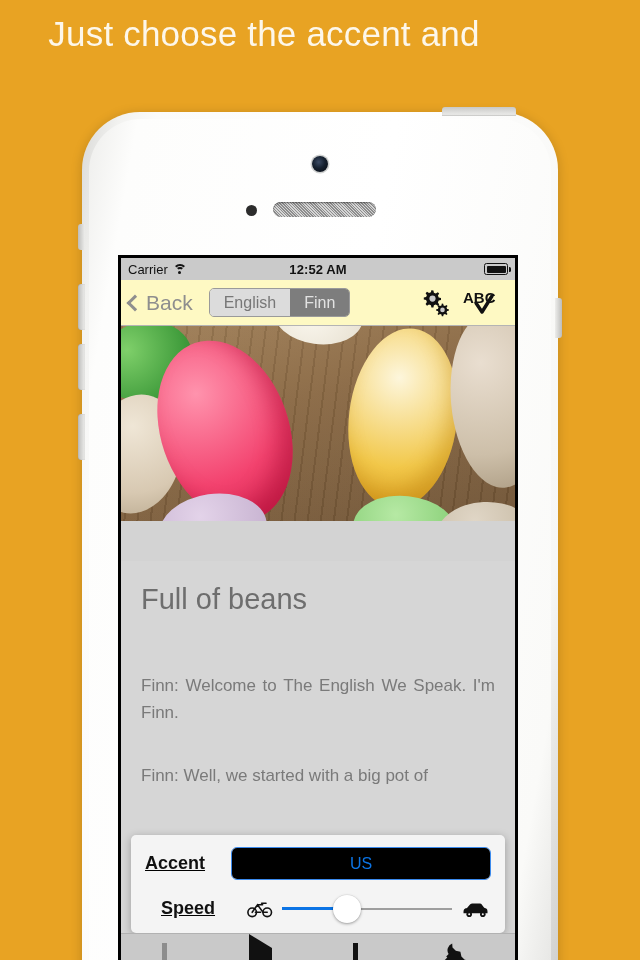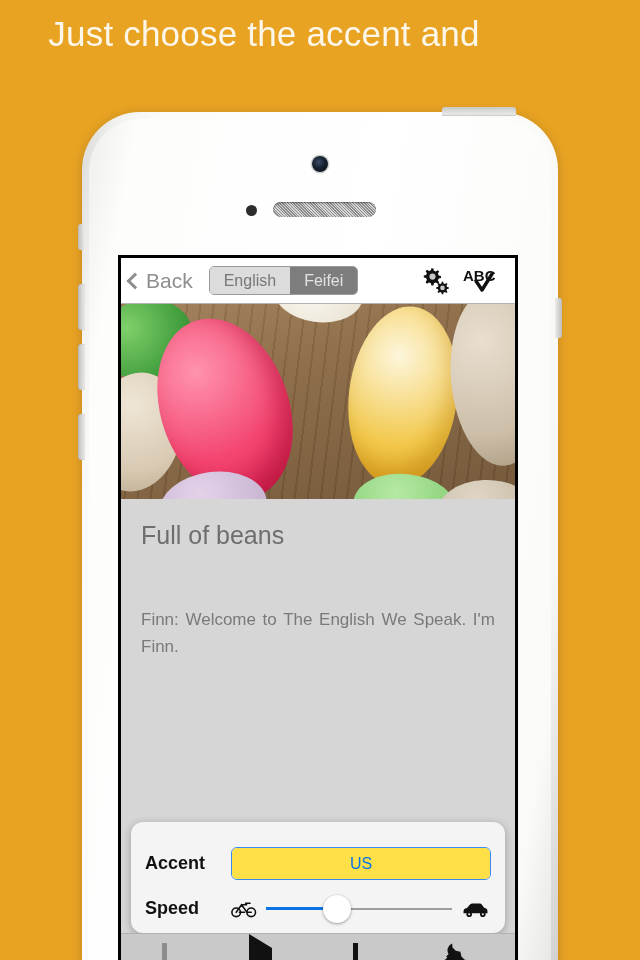--- a/index.html
+++ b/index.html
@@ -116,21 +116,21 @@
     position:relative; padding:1.5px;
   }
   .battery::after{
     content:""; position:absolute; right:-4px; top:3px;
     width:2.5px; height:5px; background:#111; border-radius:0 1.5px 1.5px 0;
   }
   .battery i{ display:block; width:100%; height:100%; background:#111; border-radius:1px; }
 
   
   .navbar{
-    height:46px; background:#ffffff;
+    height:46px; background:#fef9c3;
     display:flex; align-items:center; padding:0 8px;
     border-bottom:1px solid #b4b4b4;
   }
   .back{ display:flex; align-items:center; gap:3px; color:#8e8e8e; }
   .back .chev{
     width:12px; height:12px; border-left:3px solid #8e8e8e; border-bottom:3px solid #8e8e8e;
     transform:rotate(45deg); margin-right:2px;
   }
   .back .lbl{ font-size:21px; color:#8e8e8e; }
 
@@ -157,52 +157,53 @@
   .hero .wood{
     position:absolute; inset:0;
     background:
       repeating-linear-gradient(97deg, rgba(0,0,0,.07) 0 2px, rgba(255,255,255,.035) 2px 13px),
       linear-gradient(165deg,#a07f58 0%,#8a6944 40%,#6f5335 100%);
   }
 
   
   .article{ position:relative; background:#d6d6d6; height:100%; }
   .art-title{
-    font-size:25px; color:#6e6e6e; padding:22px 20px 0 20px; font-weight:400;
+    font-size:29px; color:#6e6e6e; padding:22px 20px 0 20px; font-weight:400;margin-top:40px;
   }
   .art-body{
     padding:20px 20px 0 20px; font-size:17px; line-height:27px;
     color:#7a7a7a; text-align:justify;
   }
   .art-body p{ margin-bottom:20px;margin-top:36px; }
 
   
   .popover{
     position:absolute; left:10px; bottom:46px; width:374px;
-    background:#f4f4f4; border-radius:12px;
+    background:#f4f4f4; border-radius:5px;
     box-shadow:0 2px 8px rgba(0,0,0,.28);
-    padding:25px 14px 14px 14px;
+    padding:12px 14px 14px 14px;
     z-index:4;
+    text-decoration:underline;
   }
   .popover::after{
     content:""; position:absolute; left:306px; bottom:-12px;
     border-left:13px solid transparent; border-right:13px solid transparent;
     border-top:13px solid #f4f4f4;
   }
   .row{ display:flex; align-items:center; }
-  .row + .row{ margin-top:18px; }
+  .row + .row{ margin-top:18px;margin-left:16px; }
   .row-label{ font-size:18px; font-weight:700; color:#111; width:86px; }
 
   .accent-seg{
     display:flex; flex:1; border:1px solid #3b8aed; border-radius:6px; overflow:hidden;
     height:33px;
   }
   .accent-seg .aseg{
     flex:1; display:flex; align-items:center; justify-content:center;
-    font-size:16px; color:#0b74e5; background:#fde047;
+    font-size:16px; color:#0b74e5; background:#000000;
   }
   .accent-seg .aseg.sel{ background:#0b74e5; color:#fff; }
 
   .slider-wrap{ flex:1; display:flex; align-items:center; gap:9px; }
   .track{ position:relative; flex:1; height:18px; display:flex; align-items:center; }
   .track .rail{ position:absolute; left:0; right:0; height:2px; background:#9e9e9e; }
   .track .fill{ position:absolute; left:0; width:38%; height:2.5px; background:#0b74e5; }
   .track .thumb{
     position:absolute; left:38%; margin-left:-14px; width:28px; height:28px;
     border-radius:50%; background:#fff;
@@ -244,30 +245,46 @@
 
   <div class="phone-inner">
     <div class="camera"></div>
     <div class="sensor"></div>
     <div class="speaker"></div>
   </div>
 
   <div class="screen">
     <div class="screen-content">
 
+      <div class="statusbar">
+        <div class="sb-left">
+          <span>Carrier</span>
+          <span class="wifi">
+              <i></i>
+              <i></i>
+              <i></i>
+            </span>
+        </div>
+        <div class="sb-time">12:52 AM</div>
+        <div class="sb-right">
+          <span class="battery">
+              <i></i>
+            </span>
+        </div>
+      </div>
 
       <div class="navbar">
         <div class="back">
           <span class="chev"></span>
           <span class="lbl">Back</span>
         </div>
 
         <div class="segctl">
           <div class="seg">English</div>
-          <div class="seg sel">Feifei</div>
+          <div class="seg sel">Finn</div>
         </div>
 
         <div class="nav-icons">
           <span>
             <svg width="30" height="28" viewBox="0 0 30 28">
               <g fill="#111">
                 <path d="M11.5 1.2l1.9.2.5 2.3 1.9.8 2-1.3 1.4 1.4-1.3 2 .8 1.9 2.3.5v2l-2.3.5-.8 1.9 1.3 2-1.4 1.4-2-1.3-1.9.8-.5 2.3h-2l-.5-2.3-1.9-.8-2 1.3L5.6 15l1.3-2-.8-1.9L3.8 10.6v-2l2.3-.5.8-1.9-1.3-2L7 2.8l2 1.3 1.9-.8.5-2.3z"></path>
                 <circle cx="12.5" cy="9.6" r="3.1" fill="#c8c8c8"></circle>
                 <path d="M21.8 14.6l1.4.1.4 1.7 1.4.6 1.5-1 1 1-1 1.5.6 1.4 1.7.4v1.4l-1.7.4-.6 1.4 1 1.5-1 1-1.5-1-1.4.6-.4 1.7h-1.4l-.4-1.7-1.4-.6-1.5 1-1-1 1-1.5-.6-1.4-1.7-.4v-1.4l1.7-.4.6-1.4-1-1.5 1-1 1.5 1 1.4-.6.4-1.7z"></path>
                 <circle cx="22.5" cy="20.9" r="2.3" fill="#c8c8c8"></circle>
@@ -293,20 +310,21 @@
         <div class="bean" style="left:330px;top:-14px;width:92px;height:176px;background:radial-gradient(circle at 36% 28%,#e9ded0,#cdbfa9 66%,#ab9b82);transform:rotate(-5deg);"></div>
         <div class="bean" style="left:38px;top:168px;width:108px;height:70px;background:radial-gradient(circle at 40% 30%,#e3d3e9,#c3aecd);transform:rotate(-8deg);"></div>
         <div class="bean" style="left:232px;top:170px;width:104px;height:66px;background:radial-gradient(circle at 40% 30%,#b6e9a4,#7ec96d);transform:rotate(6deg);"></div>
         <div class="bean" style="left:316px;top:176px;width:96px;height:62px;background:radial-gradient(circle at 40% 30%,#e0d6c6,#c4b7a0);transform:rotate(-3deg);"></div>
       </div>
 
       <div class="article">
         <div class="art-title">Full of beans</div>
         <div class="art-body">
           <p>Finn: Welcome to The English We Speak. I'm Finn.</p>
+          <p>Finn: Well, we started with a big pot of</p>
         </div>
       </div>
 
       <div class="popover">
         <div class="row">
           <div class="row-label">Accent</div>
           <div class="accent-seg">
             <div class="aseg">US</div>
           </div>
         </div>

